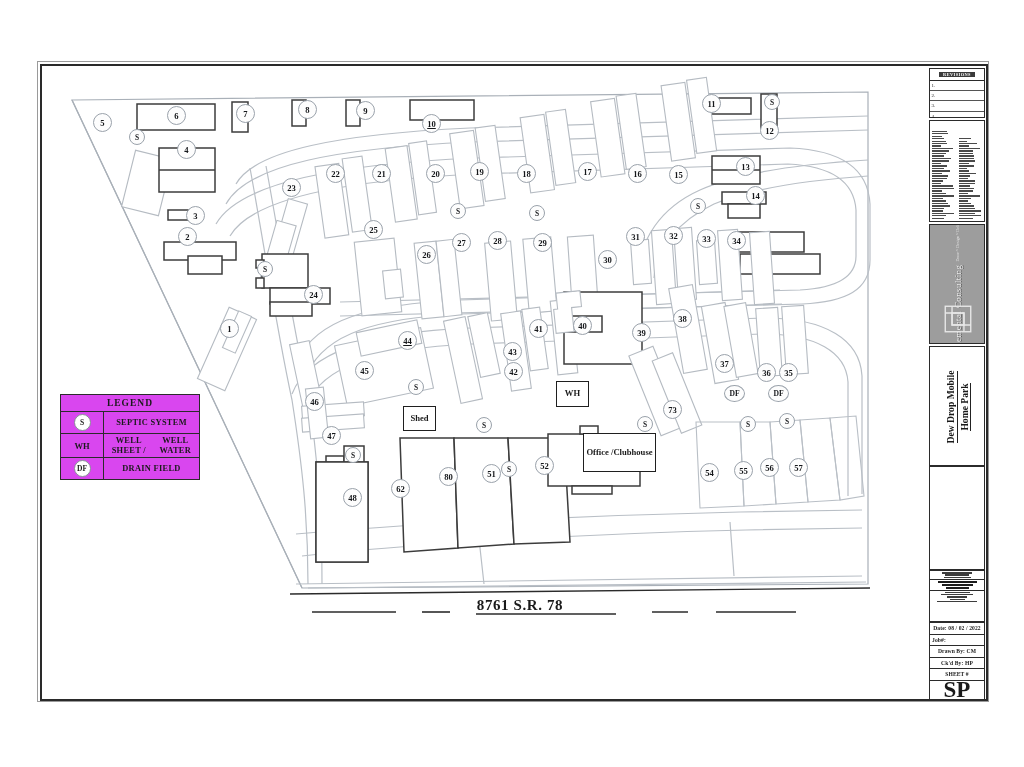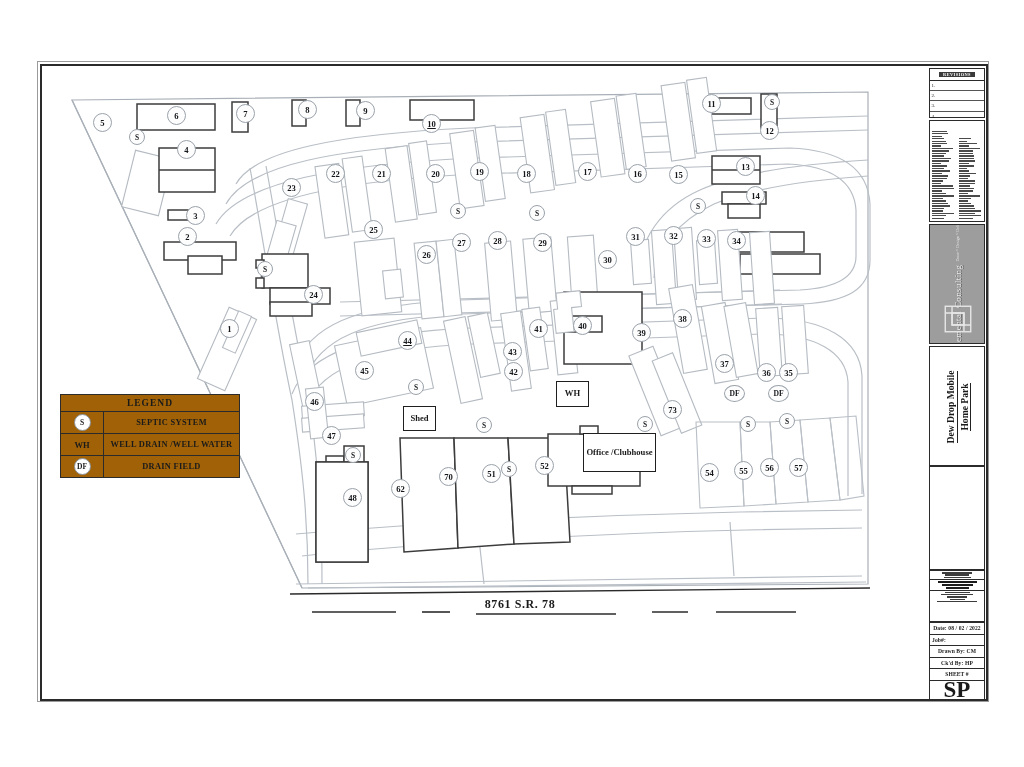--- a/index.html
+++ b/index.html
@@ -64,22 +64,22 @@
      flex-direction:column;}
   .meta-row{border-bottom:1.4px solid #2b2b2b;display:flex;align-items:center;
      justify-content:center;font-size:5.6px;font-weight:bold;height:10.5px;
      letter-spacing:.1px;}
   .meta-sheet{flex:1;display:flex;align-items:center;justify-content:center;
      font-size:23px;border-bottom:none;}
 
   .tb-spacer{left:929px;top:466px;width:56px;height:104px;border:1.6px solid #2b2b2b;}
 
   
-  #legend{position:absolute;left:60px;top:394px;width:180px;
-     border:1.8px solid #2b2b2b;background:#a16207;box-sizing:border-box;}
+  #legend{position:absolute;left:60px;top:394px;width:140px;
+     border:1.8px solid #2b2b2b;background:#d946ef;box-sizing:border-box;}
   .lg-title{border-bottom:1.4px solid #2b2b2b;text-align:center;
      font-size:9.5px;font-weight:bold;letter-spacing:1px;padding:3px 0;}
   .lg-row{display:flex;border-bottom:1.4px solid #2b2b2b;min-height:21px;}
   .lg-row:last-child{border-bottom:none;}
   .lg-sym{width:42px;border-right:1.4px solid #2b2b2b;display:flex;
      align-items:center;justify-content:center;font-size:8.5px;font-weight:bold;}
   .lg-lab{flex:1;display:flex;align-items:center;justify-content:center;
      text-align:center;font-size:8.4px;font-weight:bold;line-height:1.15;
      letter-spacing:.3px;padding:2px 1px;}
   .circ{display:inline-flex;align-items:center;justify-content:center;
@@ -96,21 +96,21 @@
      align-items:center;justify-content:center;font-size:7.4px;
      font-weight:bold;color:#15171a;}
   .dfmark{position:absolute;width:19px;height:15px;border-radius:50%;
      background:#fdfdfd;border:1px solid #9aa2ab;display:flex;
      align-items:center;justify-content:center;font-size:7.6px;
      font-weight:bold;color:#15171a;}
   .boxlabel{position:absolute;border:1.6px solid #1f1f1f;background:#fff;
      display:flex;align-items:center;justify-content:center;text-align:center;
      font-size:8.6px;font-weight:bold;line-height:1.15;box-sizing:border-box;}
   #street-label{position:absolute;left:400px;top:597px;width:240px;
-     text-align:center;font-size:12px;font-weight:bold;letter-spacing:.6px;}
+     text-align:center;font-size:15px;font-weight:bold;letter-spacing:.6px;}
 </style>
 </head>
 <body>
 
 <div id="sheet">
 
   <div class="frame-outer"></div>
   <div class="frame-inner"></div>
 
   <svg id="map" width="944" height="633" viewBox="0 0 944 633">
@@ -317,21 +317,21 @@
       <div class="lotnum" style="left: 573px; top: 316px;">40</div>
       <div class="lotnum" style="left: 529px; top: 319px;">41</div>
       <div class="lotnum" style="left: 504px; top: 362px;">42</div>
       <div class="lotnum" style="left: 459px; top: 342px; margin-left: 44px;">43</div>
       <div class="lotnum" style="left: 398px; top: 331px; text-decoration: underline;">44</div>
       <div class="lotnum" style="left: 355px; top: 361px;">45</div>
       <div class="lotnum" style="left: 305px; top: 392px;">46</div>
       <div class="lotnum" style="left: 322px; top: 426px;">47</div>
       <div class="lotnum" style="left: 343px; top: 488px;">48</div>
       <div class="lotnum" style="left: 391px; top: 479px;">62</div>
-      <div class="lotnum" style="left: 439px; top: 467px;">70</div>
+      <div class="lotnum" style="left: 439px; top: 467px;">80</div>
       <div class="lotnum" style="left: 482px; top: 464px;">51</div>
       <div class="lotnum" style="left: 535px; top: 456px;">52</div>
       <div class="lotnum" style="left: 663px; top: 400px;">73</div>
       <div class="lotnum" style="left: 700px; top: 463px;">54</div>
       <div class="lotnum" style="left: 734px; top: 461px;">55</div>
       <div class="lotnum" style="left: 760px; top: 458px;">56</div>
       <div class="lotnum" style="left: 789px; top: 458px;">57</div>
     </div>
   <div id="septic-layer">
       <div class="smark" style="left: 129px; top: 129px;">S</div>
@@ -371,21 +371,21 @@
     <div class="lg-title">LEGEND</div>
     <div class="lg-row">
       <div class="lg-sym">
         <span class="circ">S</span>
       </div>
       <div class="lg-lab">SEPTIC SYSTEM</div>
     </div>
     <div class="lg-row">
       <div class="lg-sym">WH</div>
       <div class="lg-lab">
-          <div>WELL DRAIN /</div>
+          <div>WELL SHEET /</div>
           <div>WELL WATER</div>
         </div>
     </div>
     <div class="lg-row">
       <div class="lg-sym">
         <span class="circ">DF</span>
       </div>
       <div class="lg-lab">DRAIN FIELD</div>
     </div>
   </div>

